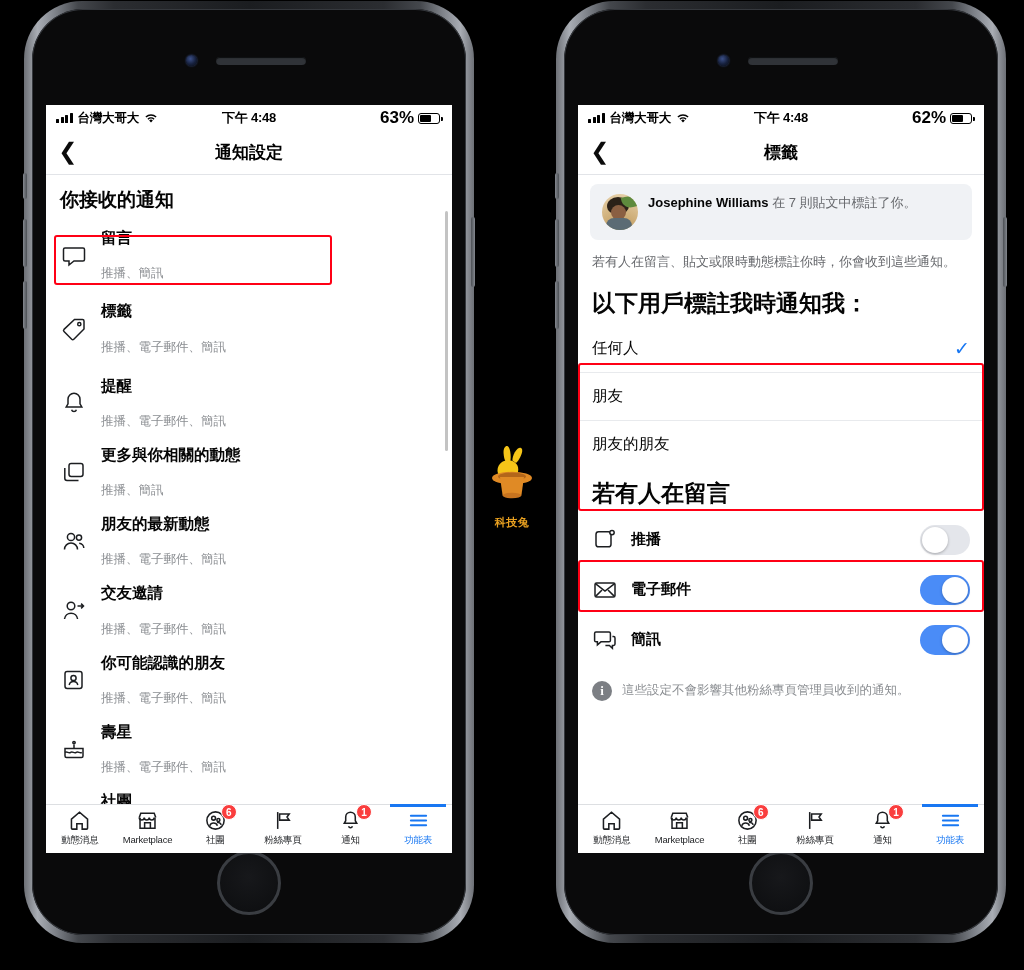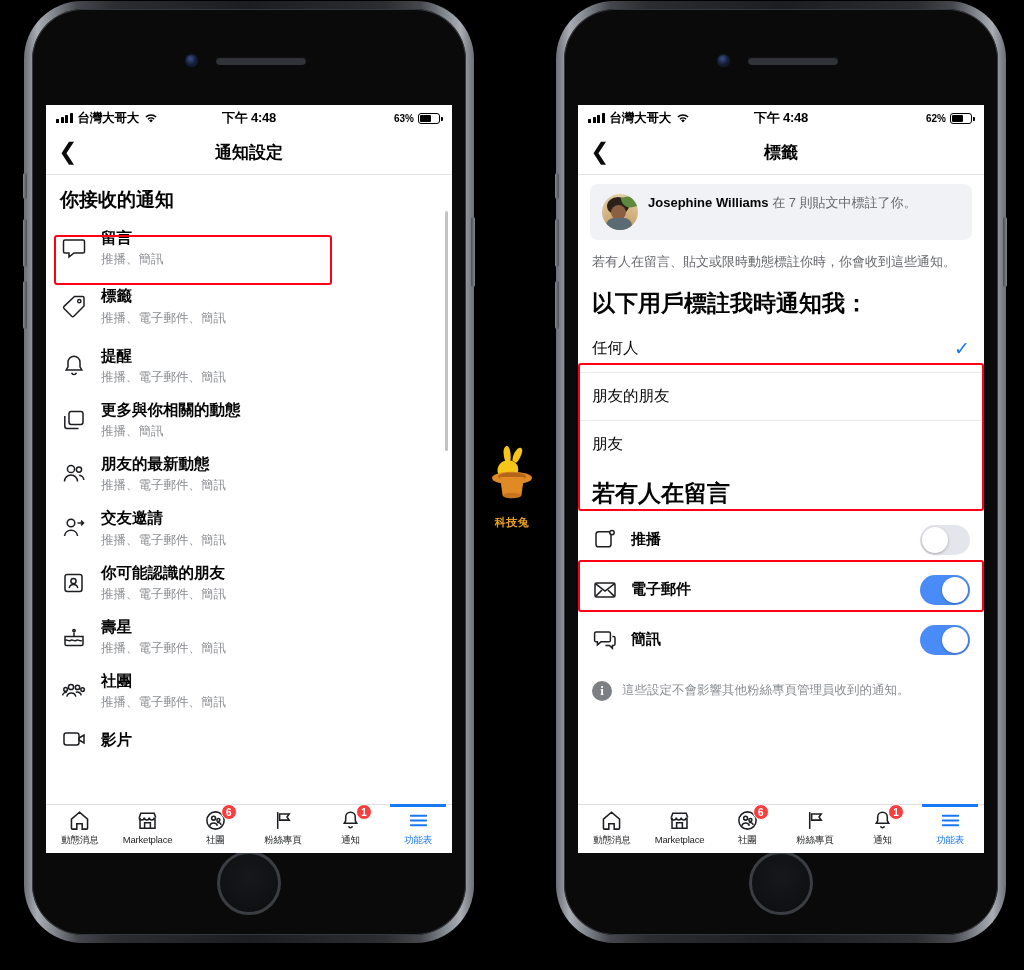--- a/index.html
+++ b/index.html
@@ -75,21 +75,21 @@
   .sig i{ width:3px; background:#000; border-radius:.5px; display:block; }
   .sig i:nth-child(1){height:4px}.sig i:nth-child(2){height:6px}
   .sig i:nth-child(3){height:8px}.sig i:nth-child(4){height:10px}
   .carrier{ font-size:12.5px; font-weight:600; letter-spacing:-.2px;}
   .wifi{ width:14px; height:11px; position:relative; }
   .wifi svg{ display:block; }
   .sb-time{
     position:absolute; left:0; right:0; text-align:center;
     font-size:13px; font-weight:700; letter-spacing:-.2px; pointer-events:none;
   }
-  .sb-right{ margin-left:auto; display:flex; align-items:center; gap:4px; font-size:10px; font-weight:600;text-align:right;}
+  .sb-right{ margin-left:auto; display:flex; align-items:center; gap:4px; font-size:17px; font-weight:600;text-align:right;}
   .batt{ width:22px; height:11px; border:1.3px solid #000; border-radius:3px; position:relative; padding:1px;}
   .batt::after{ content:""; position:absolute; right:-3.5px; top:3px; width:2px; height:4px;
                 background:#000; border-radius:0 1px 1px 0;}
   .batt i{ display:block; height:100%; background:#000; border-radius:1px;}
 
   
   .navbar{
     height:44px; display:flex; align-items:center; position:relative;
     border-bottom:1px solid #e2e4e8; background:#fff;
   }
@@ -112,21 +112,21 @@
   
   .sec-title{
     font-size:19px; font-weight:bold; color:#050505;
     padding:12px 14px 8px 14px;
   }
   .row{ display:flex; align-items:center; padding:7px 14px; gap:13px; position:relative;}
   .row .ic{ width:28px; height:28px; flex:none; color:#1c1e21; }
   .row .ic svg{ display:block; width:28px; height:28px; }
   .row .txt{ min-width:0; }
   .row .t1{ font-size:15.5px; font-weight:bold; color:#050505; line-height:1.25;}
-  .row .t2{ font-size:12.5px; color:#8a8d91; line-height:1.35; margin-top:4px;}
+  .row .t2{ font-size:12.5px; color:#8a8d91; line-height:1.35; margin-top:19px;font-family:Liberation Mono, monospace;}
 
   .redbox{
     position:absolute; border:2.5px solid #ff0015; border-radius:3px;
     pointer-events:none;
   }
 
   
   .tabbar{
     position:absolute; left:0; right:0; bottom:0; height:49px;
     display:flex; align-items:flex-start; background:#fff;
@@ -542,24 +542,24 @@
         <div class="para">若有人在留言、貼文或限時動態標註你時，你會收到這些通知。</div>
 
         <div class="head2">以下用戶標註我時通知我：</div>
 
         <div class="optlist">
           <div class="opt">
             <span>任何人</span>
             <span class="check">✓</span>
           </div>
           <div class="opt">
-            <span>朋友的朋友</span>
+            <span>朋友</span>
           </div>
           <div class="opt">
-            <span>朋友</span>
+            <span>朋友的朋友</span>
           </div>
         </div>
         <div class="redbox" style="left:0px; top:188px; width:406px; height:148px;"></div>
 
         <div class="head2" style="padding-top:10px;">若有人在留言</div>
 
         <div class="mrow">
           <span class="ic">
             <svg viewBox="0 0 26 26" fill="none" stroke="#1c1e21" stroke-width="1.5">
                 <rect x="4" y="4.8" width="15" height="15" rx="2.6"></rect>

